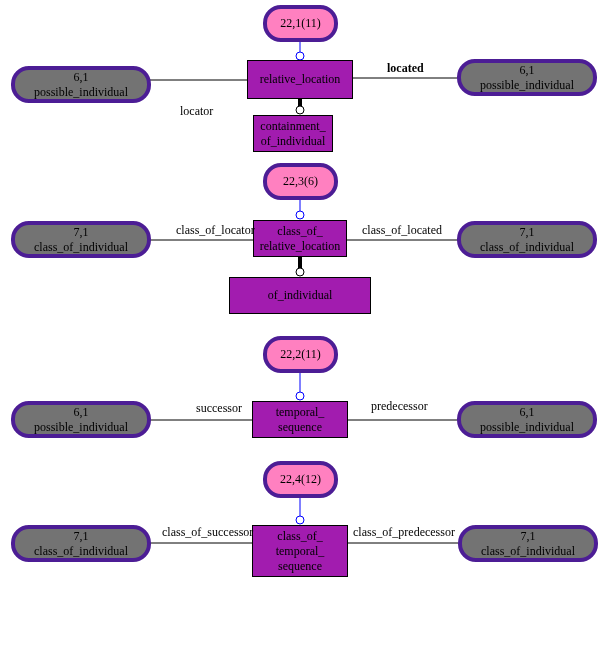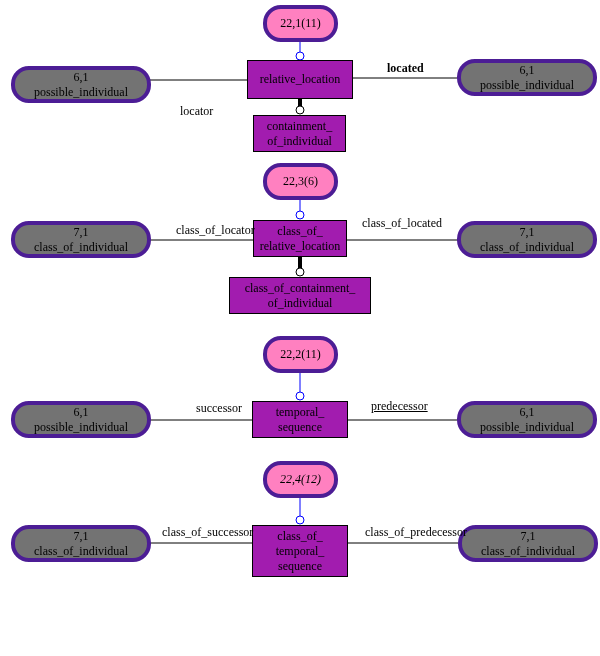--- a/index.html
+++ b/index.html
@@ -45,21 +45,21 @@
   <line x1="300" y1="497" x2="300" y2="516" stroke="#0000ff" stroke-width="1"></line>
   <circle cx="300" cy="520" r="4" fill="#fff" stroke="#0000ff"></circle>
 </svg>
 
 <div class="pill pink" style="left:263px;top:5px;width:75px;height:37px;">
   <span>22,1(11)</span>
 </div>
 <div class="box" style="left:247px;top:60px;width:106px;height:39px;">
   <span>relative_location</span>
 </div>
-<div class="box" style="left:253px;top:115px;width:93px;height:37px;">
+<div class="box" style="left:253px;top:115px;width:80px;height:37px;">
   <span>containment_</span>
   <span>of_individual</span>
 </div>
 <div class="pill orange" style="left:11px;top:66px;width:140px;height:37px;">
   <span>6,1</span>
   <span>possible_individual</span>
 </div>
 <div class="pill orange" style="left:457px;top:59px;width:140px;height:37px;">
   <span>6,1</span>
   <span>possible_individual</span>
@@ -68,62 +68,61 @@
 <span class="lbl" style="left:387px;top:61px;font-weight:bold;">located</span>
 
 <div class="pill pink" style="left:263px;top:163px;width:75px;height:37px;">
   <span>22,3(6)</span>
 </div>
 <div class="box" style="left:253px;top:220px;width:94px;height:37px;">
   <span>class_of_</span>
   <span>relative_location</span>
 </div>
 <div class="box" style="left:229px;top:277px;width:142px;height:37px;">
-  <span>class_of_containment_</span>
   <span>of_individual</span>
 </div>
 <div class="pill orange" style="left:11px;top:221px;width:140px;height:37px;">
   <span>7,1</span>
   <span>class_of_individual</span>
 </div>
 <div class="pill orange" style="left:457px;top:221px;width:140px;height:37px;">
   <span>7,1</span>
   <span>class_of_individual</span>
 </div>
 <span class="lbl" style="left:176px;top:223px;">class_of_locator</span>
-<span class="lbl" style="left:362px;top:216px;">class_of_located</span>
+<span class="lbl" style="left:362px;top:223px;">class_of_located</span>
 
 <div class="pill pink" style="left:263px;top:336px;width:75px;height:37px;font-family:Liberation Serif, serif;">
   <span>22,2(11)</span>
 </div>
 <div class="box" style="left:252px;top:401px;width:96px;height:37px;">
   <span>temporal_</span>
   <span>sequence</span>
 </div>
 <div class="pill orange" style="left:11px;top:401px;width:140px;height:37px;">
   <span>6,1</span>
   <span>possible_individual</span>
 </div>
 <div class="pill orange" style="left:457px;top:401px;width:140px;height:37px;">
   <span>6,1</span>
   <span>possible_individual</span>
 </div>
 <span class="lbl" style="left:196px;top:401px;">successor</span>
-<span class="lbl" style="left:371px;top:399px;text-decoration:underline;">predecessor</span>
+<span class="lbl" style="left:371px;top:399px;">predecessor</span>
 
-<div class="pill pink" style="left:263px;top:461px;width:75px;height:37px;font-style:italic;">
+<div class="pill pink" style="left:263px;top:461px;width:75px;height:37px;">
   <span>22,4(12)</span>
 </div>
 <div class="box" style="left:252px;top:525px;width:96px;height:52px;">
   <span>class_of_</span>
   <span>temporal_</span>
   <span>sequence</span>
 </div>
 <div class="pill orange" style="left:11px;top:525px;width:140px;height:37px;">
   <span>7,1</span>
   <span>class_of_individual</span>
 </div>
 <div class="pill orange" style="left:458px;top:525px;width:140px;height:37px;">
   <span>7,1</span>
   <span>class_of_individual</span>
 </div>
 <span class="lbl" style="left:162px;top:525px;">class_of_successor</span>
-<span class="lbl" style="left:353px;top:525px;margin-left:12px;">class_of_predecessor</span>
+<span class="lbl" style="left:353px;top:525px;">class_of_predecessor</span>
 
 </body></html>

